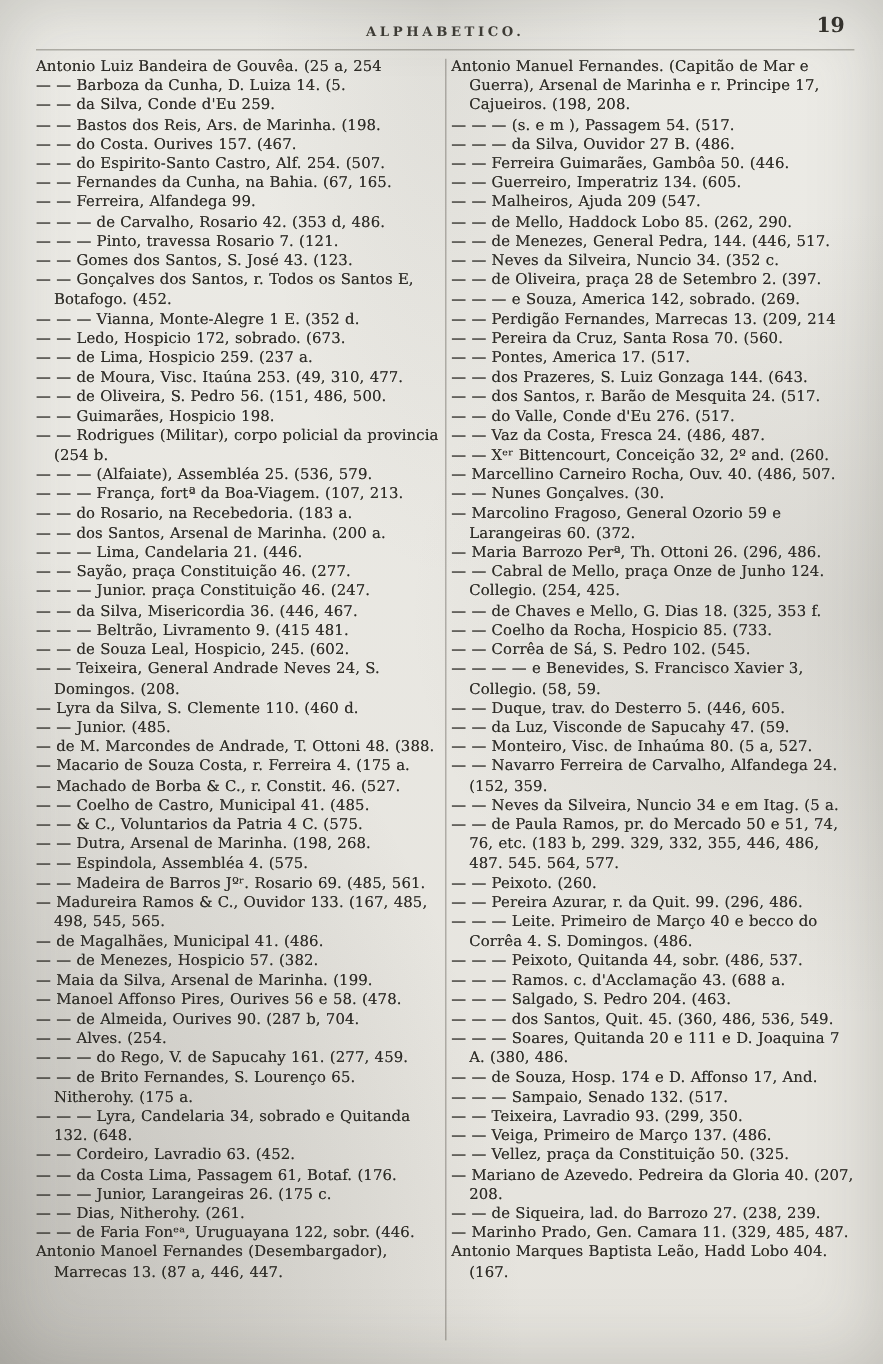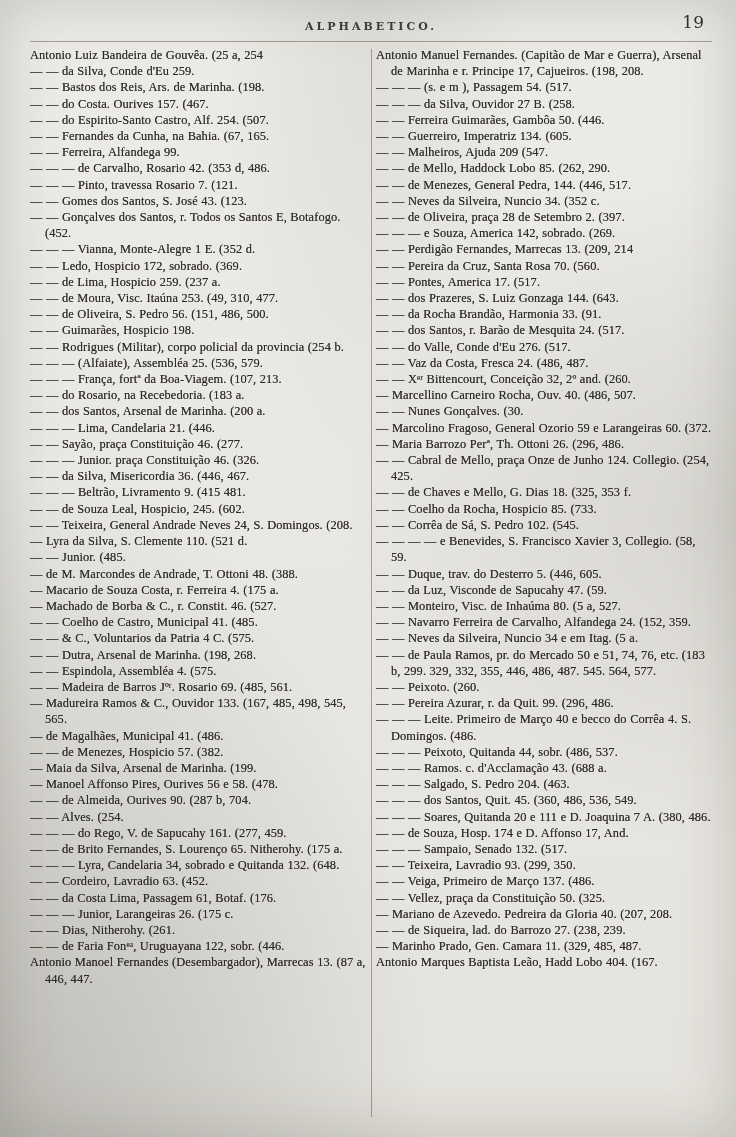--- a/index.html
+++ b/index.html
@@ -24,30 +24,29 @@
     position:absolute;top:12px;left:30px;right:24px;height:26px;
   }
   .running-head{
     position:absolute;left:0;right:0;top:8px;
     text-align:center;
     font-size:11px;font-weight:bold;
     letter-spacing:3px;color:#3d3b35;
   }
   .page-number{
     position:absolute;right:8px;top:0;
-    font-size:17px;font-weight:normal;color:#33312c;
+    font-size:17px;font-weight:bold;color:#33312c;
   }
   .head-rule{
     position:absolute;top:41px;left:30px;right:24px;height:1px;
     background:rgba(70,67,58,.45);
   }
   .columns{
     position:absolute;top:47px;left:30px;right:20px;bottom:6px;
     display:flex;
-    font-family:Liberation Serif, serif;
   }
   .col{width:336px;flex:0 0 336px;}
   .col-divider{
     width:1px;flex:0 0 1px;
     margin:2px 4px 14px 5px;
     background:rgba(75,72,62,.45);
   }
   .entry{
     font-size:12.4px;
     line-height:16.2px;
@@ -67,49 +66,50 @@
   <div class="header-row">
     <span class="running-head">ALPHABETICO.</span>
     <span class="page-number">19</span>
   </div>
 
   <div class="head-rule"></div>
 
   <div class="columns">
     <div class="col">
         <div class="entry">Antonio Luiz Bandeira de Gouvêa. (25 a, 254</div>
+        <div class="entry">— — Barboza da Cunha, D. Luiza 14. (5.</div>
         <div class="entry">— — da Silva, Conde d'Eu 259.</div>
         <div class="entry">— — Bastos dos Reis, Ars. de Marinha. (198.</div>
         <div class="entry">— — do Costa. Ourives 157. (467.</div>
         <div class="entry">— — do Espirito-Santo Castro, Alf. 254. (507.</div>
         <div class="entry">— — Fernandes da Cunha, na Bahia. (67, 165.</div>
         <div class="entry">— — Ferreira, Alfandega 99.</div>
         <div class="entry">— — — de Carvalho, Rosario 42. (353 d, 486.</div>
         <div class="entry">— — — Pinto, travessa Rosario 7. (121.</div>
         <div class="entry">— — Gomes dos Santos, S. José 43. (123.</div>
         <div class="entry">— — Gonçalves dos Santos, r. Todos os Santos E, Botafogo. (452.</div>
         <div class="entry">— — — Vianna, Monte-Alegre 1 E. (352 d.</div>
-        <div class="entry">— — Ledo, Hospicio 172, sobrado. (369.</div>
+        <div class="entry">— — Ledo, Hospicio 172, sobrado. (673.</div>
         <div class="entry">— — de Lima, Hospicio 259. (237 a.</div>
         <div class="entry">— — de Moura, Visc. Itaúna 253. (49, 310, 477.</div>
         <div class="entry">— — de Oliveira, S. Pedro 56. (151, 486, 500.</div>
         <div class="entry">— — Guimarães, Hospicio 198.</div>
         <div class="entry">— — Rodrigues (Militar), corpo policial da provincia (254 b.</div>
         <div class="entry">— — — (Alfaiate), Assembléa 25. (536, 579.</div>
         <div class="entry">— — — França, fortª da Boa-Viagem. (107, 213.</div>
         <div class="entry">— — do Rosario, na Recebedoria. (183 a.</div>
         <div class="entry">— — dos Santos, Arsenal de Marinha. (200 a.</div>
         <div class="entry">— — — Lima, Candelaria 21. (446.</div>
         <div class="entry">— — Sayão, praça Constituição 46. (277.</div>
-        <div class="entry">— — — Junior. praça Constituição 46. (326.</div>
+        <div class="entry">— — — Junior. praça Constituição 46. (247.</div>
         <div class="entry">— — da Silva, Misericordia 36. (446, 467.</div>
         <div class="entry">— — — Beltrão, Livramento 9. (415 481.</div>
         <div class="entry">— — de Souza Leal, Hospicio, 245. (602.</div>
         <div class="entry">— — Teixeira, General Andrade Neves 24, S. Domingos. (208.</div>
-        <div class="entry">— Lyra da Silva, S. Clemente 110. (521 d.</div>
+        <div class="entry">— Lyra da Silva, S. Clemente 110. (460 d.</div>
         <div class="entry">— — Junior. (485.</div>
         <div class="entry">— de M. Marcondes de Andrade, T. Ottoni 48. (388.</div>
         <div class="entry">— Macario de Souza Costa, r. Ferreira 4. (175 a.</div>
         <div class="entry">— Machado de Borba &amp; C., r. Constit. 46. (527.</div>
         <div class="entry">— — Coelho de Castro, Municipal 41. (485.</div>
         <div class="entry">— — &amp; C., Voluntarios da Patria 4 C. (575.</div>
         <div class="entry">— — Dutra, Arsenal de Marinha. (198, 268.</div>
         <div class="entry">— — Espindola, Assembléa 4. (575.</div>
         <div class="entry">— — Madeira de Barros Jºʳ. Rosario 69. (485, 561.</div>
         <div class="entry">— Madureira Ramos &amp; C., Ouvidor 133. (167, 485, 498, 545, 565.</div>
@@ -126,34 +126,33 @@
         <div class="entry">— — da Costa Lima, Passagem 61, Botaf. (176.</div>
         <div class="entry">— — — Junior, Larangeiras 26. (175 c.</div>
         <div class="entry">— — Dias, Nitherohy. (261.</div>
         <div class="entry">— — de Faria Fonᵉᵃ, Uruguayana 122, sobr. (446.</div>
         <div class="entry">Antonio Manoel Fernandes (Desembargador), Marrecas 13. (87 a, 446, 447.</div>
       </div>
     <div class="col-divider"></div>
     <div class="col">
         <div class="entry">Antonio Manuel Fernandes. (Capitão de Mar e Guerra), Arsenal de Marinha e r. Principe 17, Cajueiros. (198, 208.</div>
         <div class="entry">— — — (s. e m ), Passagem 54. (517.</div>
-        <div class="entry">— — — da Silva, Ouvidor 27 B. (258.</div>
+        <div class="entry">— — — da Silva, Ouvidor 27 B. (486.</div>
         <div class="entry">— — Ferreira Guimarães, Gambôa 50. (446.</div>
         <div class="entry">— — Guerreiro, Imperatriz 134. (605.</div>
         <div class="entry">— — Malheiros, Ajuda 209 (547.</div>
         <div class="entry">— — de Mello, Haddock Lobo 85. (262, 290.</div>
         <div class="entry">— — de Menezes, General Pedra, 144. (446, 517.</div>
         <div class="entry">— — Neves da Silveira, Nuncio 34. (352 c.</div>
         <div class="entry">— — de Oliveira, praça 28 de Setembro 2. (397.</div>
         <div class="entry">— — — e Souza, America 142, sobrado. (269.</div>
         <div class="entry">— — Perdigão Fernandes, Marrecas 13. (209, 214</div>
         <div class="entry">— — Pereira da Cruz, Santa Rosa 70. (560.</div>
         <div class="entry">— — Pontes, America 17. (517.</div>
         <div class="entry">— — dos Prazeres, S. Luiz Gonzaga 144. (643.</div>
-        <div class="entry">— — da Rocha Brandão, Harmonia 33. (91.</div>
         <div class="entry">— — dos Santos, r. Barão de Mesquita 24. (517.</div>
         <div class="entry">— — do Valle, Conde d'Eu 276. (517.</div>
         <div class="entry">— — Vaz da Costa, Fresca 24. (486, 487.</div>
         <div class="entry">— — Xᵉʳ Bittencourt, Conceição 32, 2º and. (260.</div>
         <div class="entry">— Marcellino Carneiro Rocha, Ouv. 40. (486, 507.</div>
         <div class="entry">— — Nunes Gonçalves. (30.</div>
         <div class="entry">— Marcolino Fragoso, General Ozorio 59 e Larangeiras 60. (372.</div>
         <div class="entry">— Maria Barrozo Perª, Th. Ottoni 26. (296, 486.</div>
         <div class="entry">— — Cabral de Mello, praça Onze de Junho 124. Collegio. (254, 425.</div>
         <div class="entry">— — de Chaves e Mello, G. Dias 18. (325, 353 f.</div>

